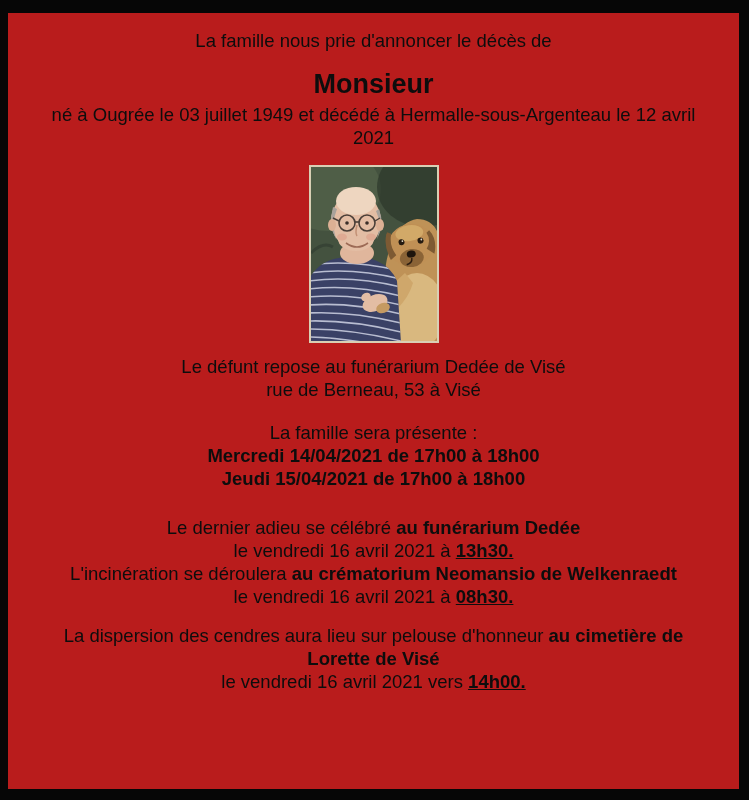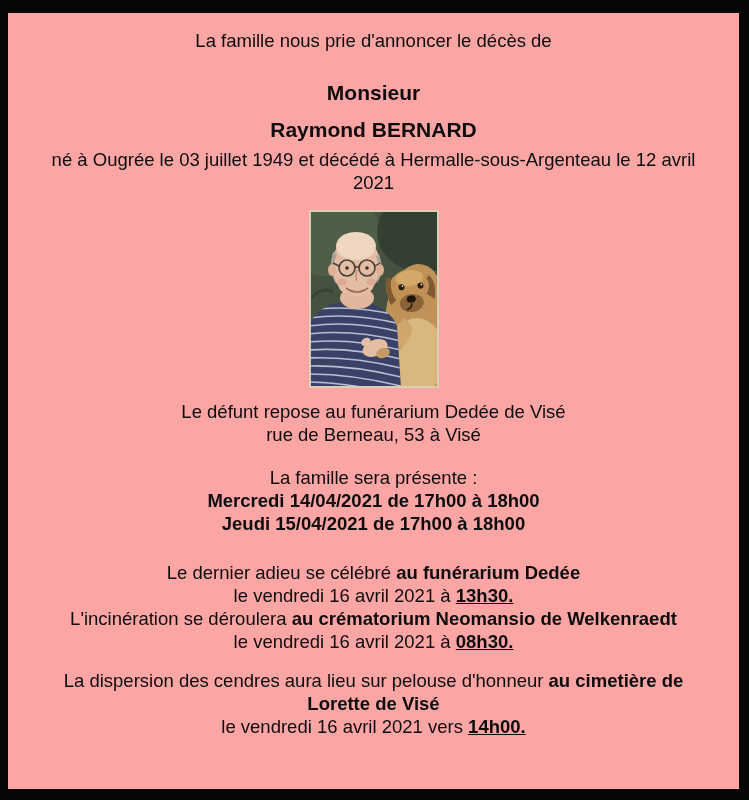--- a/index.html
+++ b/index.html
@@ -9,30 +9,30 @@
   body {
     width: 749px;
     height: 800px;
     background: #060606;
     overflow: hidden;
     font-family: "Liberation Sans", sans-serif;
   }
   .paper {
     margin: 13px 10px 11px 8px;
     height: 776px;
-    background: #fca5a5;
+    background: #b91c1c;
     text-align: center;
     color: #0d0d0d;
     font-size: 18.5px;
     line-height: 23px;
     overflow: hidden;
   }
   p { margin: 0; }
   .intro        { margin-top: 16px; }
-  .name-block   { margin-top: 22px; font-size: 21px; line-height: 37px; font-weight: bold; }
+  .name-block   { margin-top: 14px; font-size: 27px; line-height: 37px; font-weight: bold; }
   .life-dates   { max-width: 650px; margin-left: auto; margin-right: auto; }
   .photo-wrap   { margin-top: 16px; }
   .photo-frame  {
     display: inline-block;
     width: 126px;
     height: 174px;
     border: 2px solid #d9cfb4;
     vertical-align: top;
     line-height: 0;
   }
@@ -44,21 +44,21 @@
   .b    { font-weight: bold; }
   .time { font-weight: bold; text-decoration: underline; }
 </style>
 </head>
 <body>
 
 <div class="paper">
 
   <p class="intro">La famille nous prie d'annoncer le décès de</p>
 
-  <p class="name-block"><span>Monsieur</span><br><span>Raymond BERNARD</span></p>
+  <p class="name-block"><span>Monsieur</span><br></p>
 
   <p class="life-dates">né à Ougrée le 03 juillet 1949 et décédé à Hermalle-sous-Argenteau le 12 avril 2021</p>
 
   <div class="photo-wrap">
     <span class="photo-frame">
       <svg width="126" height="174" viewBox="0 0 126 174" xmlns="http://www.w3.org/2000/svg">
         <defs>
           <clipPath id="torsoClip">
             <path d="M-2,176 L-2,112 Q8,94 28,91 Q48,86 66,94 Q80,100 86,114 L90,176 Z"></path>
           </clipPath>

